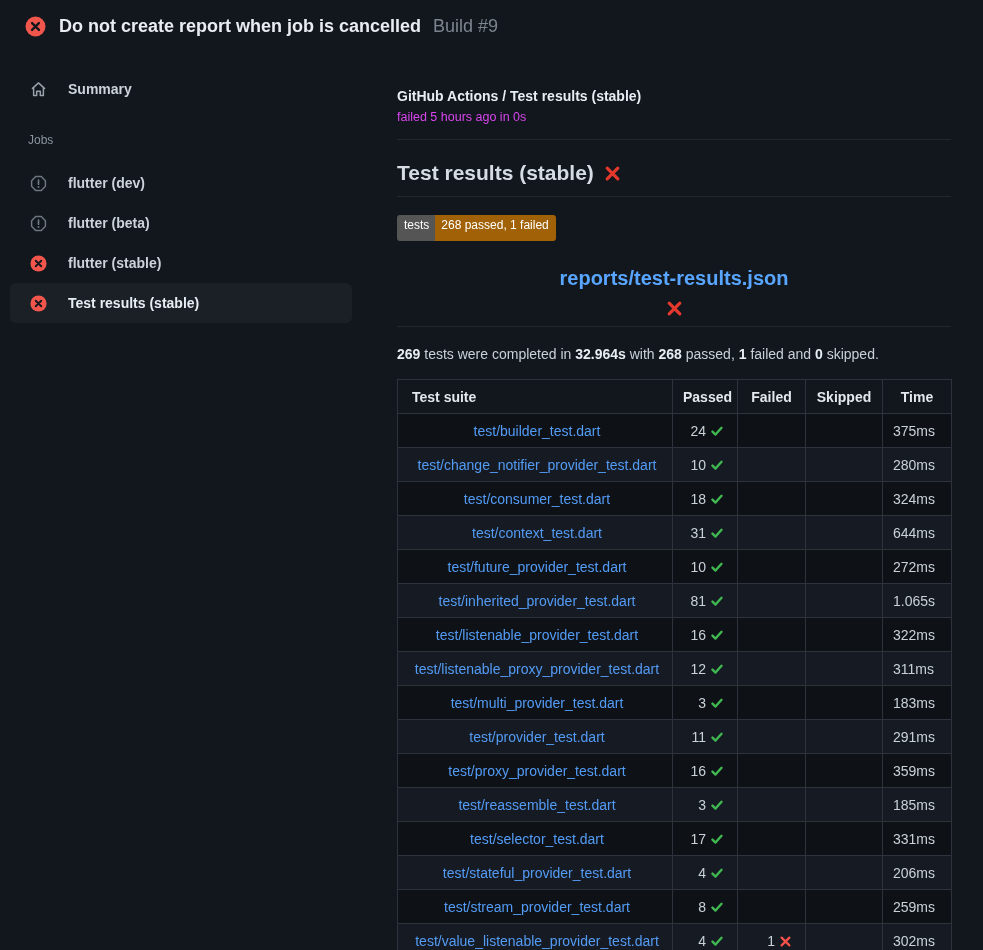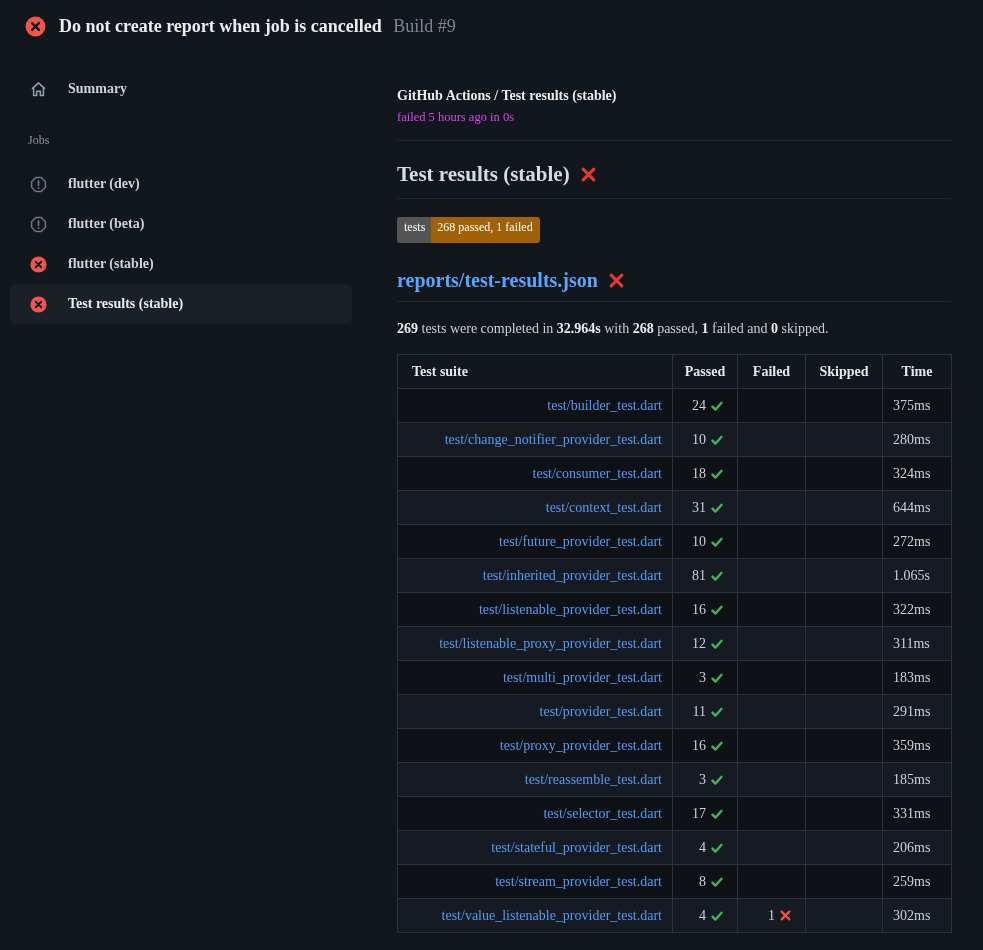--- a/index.html
+++ b/index.html
@@ -1,20 +1,20 @@
 <!DOCTYPE html>
 <html><head>
 <meta charset="utf-8">
 <style>
   * { margin:0; padding:0; box-sizing:border-box; }
   html,body { background:#0b0e14; }
   .app{
     position:relative; width:983px; height:950px; overflow:hidden;
     background:#12161d; color:#c9d1d9;
-    font-family:Liberation Serif, serif; font-size:14px;
+    font-family:Liberation Sans, sans-serif; font-size:14px;
   }
   
   .top{ display:flex; align-items:center; gap:13px; padding:16px 25px 14px 25px; }
   .top .title{ font-size:18px; font-weight:700; color:#e9edf2; }
   .top .build{ font-size:18px; font-weight:400; color:#7d8590; margin-left:8px; }
   
   .layout{ display:flex; align-items:flex-start; }
   .sidebar{ width:397px; flex:none; padding:18px 45px 0 10px; }
   .nav-item{
     display:flex; align-items:center; gap:21px; height:40px; padding:0 20px;
@@ -32,32 +32,32 @@
     display:flex; align-items:center; gap:10px; margin-top:21px;
     padding-bottom:11px; border-bottom:1px solid #22272e;
   }
   .check-title-row .h1{ font-size:21px; font-weight:700; color:#d5dce3; }
   .badge{ display:inline-flex; margin-top:18px; border-radius:3px; overflow:hidden;
           font-size:12px; color:#ffffff; line-height:1; }
   .badge .b-label{ background:#555555; padding:4px 6px 10px 7px; }
   .badge .b-value{ background:#a16207; padding:4px 7px 5px 6px; }
   .report-title-row{
     display:flex; align-items:center; gap:10px; margin-top:26px;
-    padding-bottom:9px; border-bottom:1px solid #22272e;
+    padding-bottom:9px; border-bottom:1px solid #22272e;flex-direction:column;
   }
   .report-title-row a{ font-size:20px; font-weight:700; color:#58a6ff; text-decoration:none; }
   .summary-line{ margin-top:19px; font-size:14px; color:#c9d1d9; }
   .summary-line b{ color:#e6edf3; }
   
   table{ border-collapse:collapse; margin-top:17px; width:554px; table-layout:fixed; }
   th,td{ border:1px solid #2d333c; font-size:14px; height:34px; }
   th{ font-weight:700; color:#e2e8ee; padding:7px 10px; text-align:center; }
   th.c-suite{ text-align:left; padding-left:14px; }
   td{ color:#c9d1d9; padding:6px 10px; }
-  td.c-suite{ text-align:right; padding-left:14px; }
+  td.c-suite{ text-align:center; padding-left:14px; }
   td.c-suite a{ color:#539bf5; text-decoration:none; }
   td.c-num{ text-align:right; padding-right:13px; white-space:nowrap; }
   td.c-num .num{ vertical-align:middle; }
   td.c-num svg{ vertical-align:middle; margin-left:4px; }
   td.c-time{ text-align:center; padding-right:30px; }
   col.w-suite{ width:275px; } col.w-passed{ width:65px; } col.w-failed{ width:68px; }
   col.w-skipped{ width:77px; } col.w-time{ width:69px; }
   tbody tr:nth-child(odd){ background:#0e1217; }
   tbody tr:nth-child(even){ background:#161b23; }
 </style>

